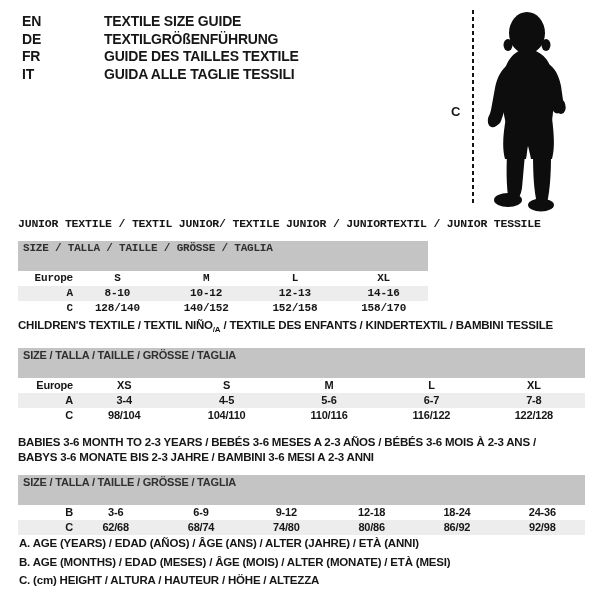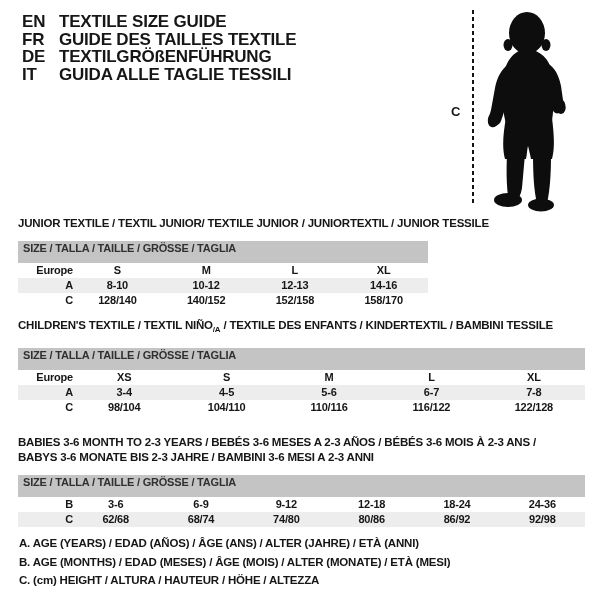--- a/index.html
+++ b/index.html
@@ -6,45 +6,45 @@
   body{
     width:600px;height:600px;background:#ffffff;
     font-family:"Liberation Sans",sans-serif;
     color:#161616;-webkit-font-smoothing:antialiased;
     position:relative;overflow:hidden;
   }
   .canvas{position:absolute;inset:0;}
 
   
   .lang-header{position:absolute;left:22px;top:13px;}
-  .lang-row{display:flex;line-height:17.5px;font-size:17px;font-weight:700;letter-spacing:-0.2px;}
+  .lang-row{display:flex;line-height:17.5px;font-size:14px;font-weight:700;letter-spacing:-0.2px;gap:45px;}
   .lang-code{width:37px;flex:0 0 37px;}
   .lang-title{white-space:nowrap;}
 
   
   .dash-line{
     position:absolute;left:472px;top:10px;width:2px;height:196px;
     background:repeating-linear-gradient(to bottom,#141414 0 4px,transparent 4px 7px);
   }
   .c-label{position:absolute;left:451px;top:104px;font-size:13px;font-weight:700;}
   .baby-svg{position:absolute;left:481px;top:6px;}
 
   
   .section{position:absolute;left:18px;}
-  #sec-0{top:216px;width:410px;}
+  #sec-0{top:216px;width:410px;font-family:Liberation Mono, monospace;}
   #sec-1{top:318px;width:567px;}
   #sec-2{top:419px;width:567px;margin-top:16px;}
   .section-title{font-size:11.5px;font-weight:700;letter-spacing:-0.2px;line-height:15px;white-space:nowrap;}
   .sub-a{font-size:8px;vertical-align:sub;font-weight:700;}
   .size-table{margin-top:0;}
   #sec-0 .size-table{margin-top:10px;}
   #sec-1 .size-table{margin-top:11px;}
   #sec-2 .size-table{margin-top:10px;}
   .size-bar{
-    height:22px;line-height:14px;font-size:11px;font-weight:700;
+    height:30px;line-height:14px;font-size:11px;font-weight:700;
     color:#303030;padding-left:5px;letter-spacing:-0.2px;
   }
   .t-row{display:flex;height:15px;line-height:15px;font-size:11px;font-weight:700;letter-spacing:-0.2px;}
   .t-label{flex:0 0 50px;padding-left:5px;text-align:right;}
   .t-cell{flex:1 1 0;text-align:center;}
 
   
   .footnotes{position:absolute;left:19px;top:534px;}
   .footnote{font-size:11.5px;font-weight:700;line-height:18.5px;letter-spacing:-0.2px;white-space:nowrap;}
 </style>
@@ -52,26 +52,26 @@
 <body>
 
 <div class="canvas">
 
   <div class="lang-header" id="lang-list">
       <div class="lang-row">
         <span class="lang-code">EN</span>
         <span class="lang-title">TEXTILE SIZE GUIDE</span>
       </div>
       <div class="lang-row">
+        <span class="lang-code">DE</span>
+        <span class="lang-title">TEXTILGRÖßENFÜHRUNG</span>
+      </div>
+      <div class="lang-row">
         <span class="lang-code">FR</span>
         <span class="lang-title">GUIDE DES TAILLES TEXTILE</span>
-      </div>
-      <div class="lang-row">
-        <span class="lang-code">DE</span>
-        <span class="lang-title">TEXTILGRÖßENFÜHRUNG</span>
       </div>
       <div class="lang-row">
         <span class="lang-code">IT</span>
         <span class="lang-title">GUIDA ALLE TAGLIE TESSILI</span>
       </div>
     </div>
 
   <div class="dash-line"></div>
   <div class="c-label">C</div>
 

